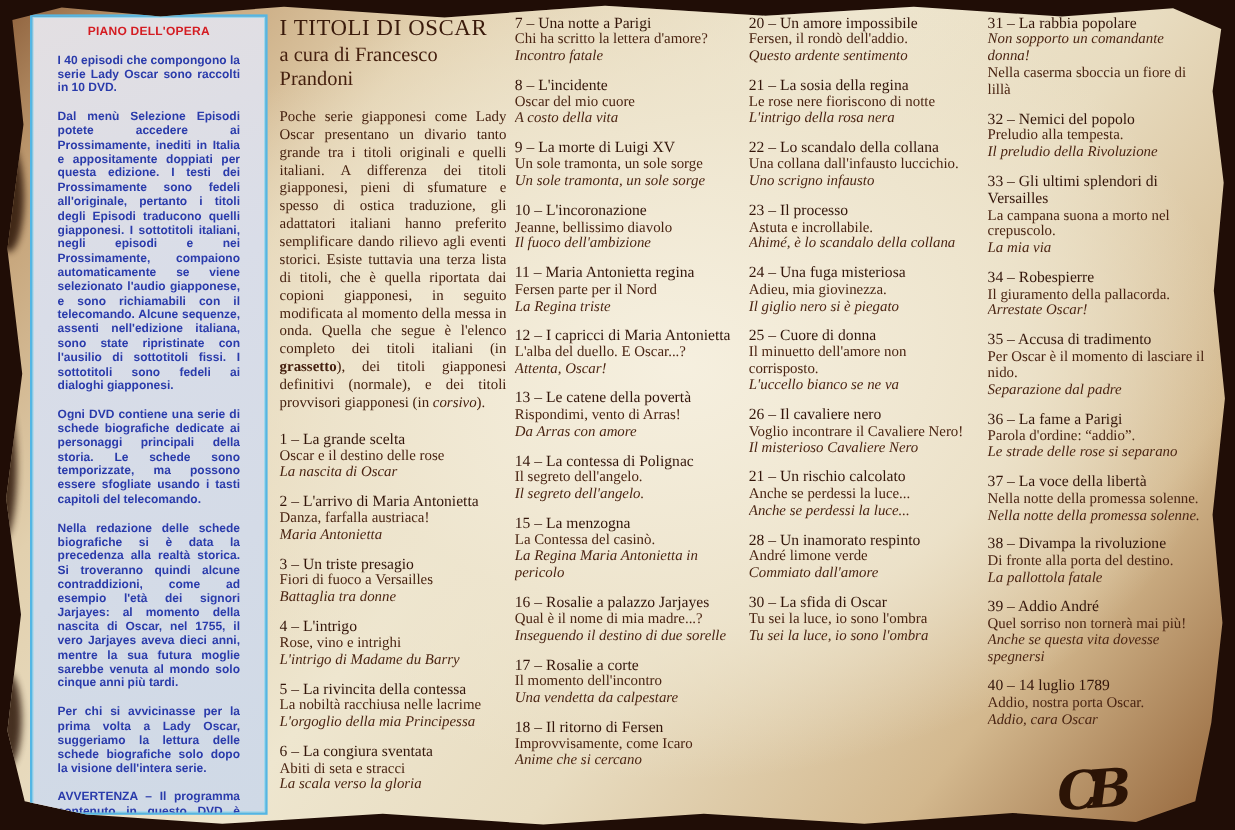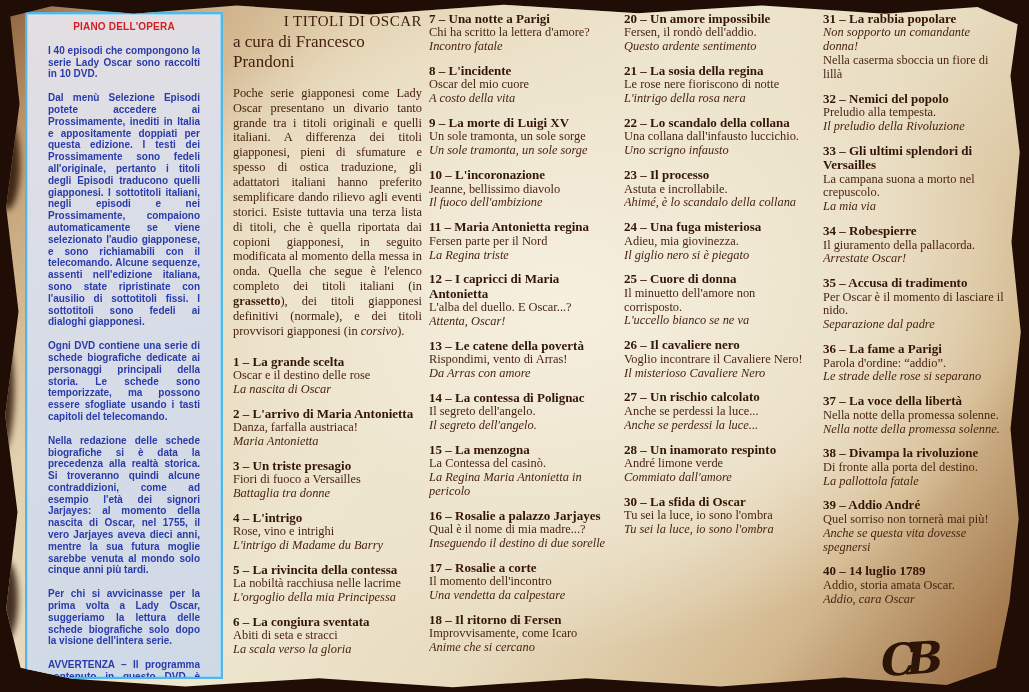--- a/index.html
+++ b/index.html
@@ -43,30 +43,30 @@
   .sb-p.gap{margin-top:9px;}
 
   
   .col{position:absolute;top:12px;bottom:10px;overflow:hidden;color:#45200f;}
   .col-intro{left:233px;width:189px;}
   .col-b{left:429px;width:190px;}
   .col-c{left:624px;width:190px;}
   .col-d{left:823px;width:182px;}
 
   .article-title{
-    font-size:15px;letter-spacing:.5px;color:#3a1a0b;font-weight:normal;
-    margin:2px 0 0 0;line-height:1.05;text-align:right;
+    font-size:19px;letter-spacing:.5px;color:#3a1a0b;font-weight:normal;
+    margin:2px 0 0 0;line-height:1.05;
   }
   .article-byline{font-size:17px;color:#45200f;margin:2px 0 14px 0;}
   .intro{font-size:12.4px;line-height:1.2;text-align:justify;margin:0 0 16px 0;}
   .intro b{font-weight:bold;}
   .intro i{font-style:italic;}
 
   .ep{margin-bottom:10px;}
-  .ep-title{font-weight:bold;font-size:13px;line-height:1.1;color:#33150a;}
+  .ep-title{font-weight:normal;font-size:13px;line-height:1.1;color:#33150a;}
   .ep-line{font-size:12.4px;line-height:1.12;color:#4a2412;}
   .ep-line.prov{font-style:italic;}
 
   .monogram{
     margin-top:26px;text-align:center;
     font-family:"DejaVu Serif", serif;font-style:italic;font-weight:bold;
     font-size:44px;color:#2c1406;letter-spacing:-10px;
     transform:rotate(-4deg);padding-right:14px;
   }
 </style>
@@ -224,21 +224,21 @@
           <div class="ep-title">25 – Cuore di donna</div>
           <div class="ep-line">Il minuetto dell'amore non corrisposto.</div>
           <div class="ep-line prov">L'uccello bianco se ne va</div>
         </div>
         <div class="ep">
           <div class="ep-title">26 – Il cavaliere nero</div>
           <div class="ep-line">Voglio incontrare il Cavaliere Nero!</div>
           <div class="ep-line prov">Il misterioso Cavaliere Nero</div>
         </div>
         <div class="ep">
-          <div class="ep-title">27 – Un rischio calcolato</div>
+          <div class="ep-title">21 – Un rischio calcolato</div>
           <div class="ep-line">Anche se perdessi la luce...</div>
           <div class="ep-line prov">Anche se perdessi la luce...</div>
         </div>
         <div class="ep">
           <div class="ep-title">28 – Un inamorato respinto</div>
           <div class="ep-line">André limone verde</div>
           <div class="ep-line prov">Commiato dall'amore</div>
         </div>
         <div class="ep">
           <div class="ep-title">30 – La sfida di Oscar</div>
@@ -290,19 +290,19 @@
           <div class="ep-line">Di fronte alla porta del destino.</div>
           <div class="ep-line prov">La pallottola fatale</div>
         </div>
         <div class="ep">
           <div class="ep-title">39 – Addio André</div>
           <div class="ep-line">Quel sorriso non tornerà mai più!</div>
           <div class="ep-line prov">Anche se questa vita dovesse spegnersi</div>
         </div>
         <div class="ep">
           <div class="ep-title">40 – 14 luglio 1789</div>
-          <div class="ep-line">Addio, storia amata Oscar.</div>
+          <div class="ep-line">Addio, nostra porta Oscar.</div>
           <div class="ep-line prov">Addio, cara Oscar</div>
         </div>
       </div>
     <div class="monogram">CB</div>
   </div>
 </div>
 
 </body></html>

